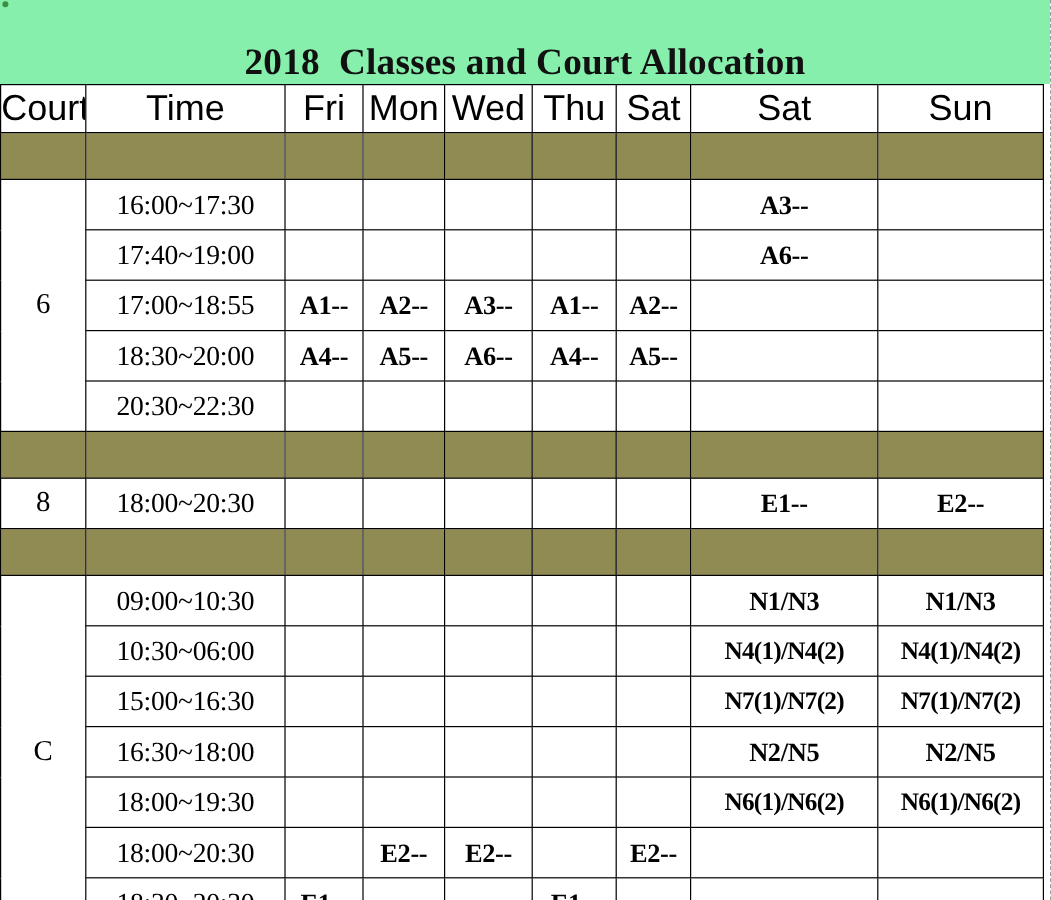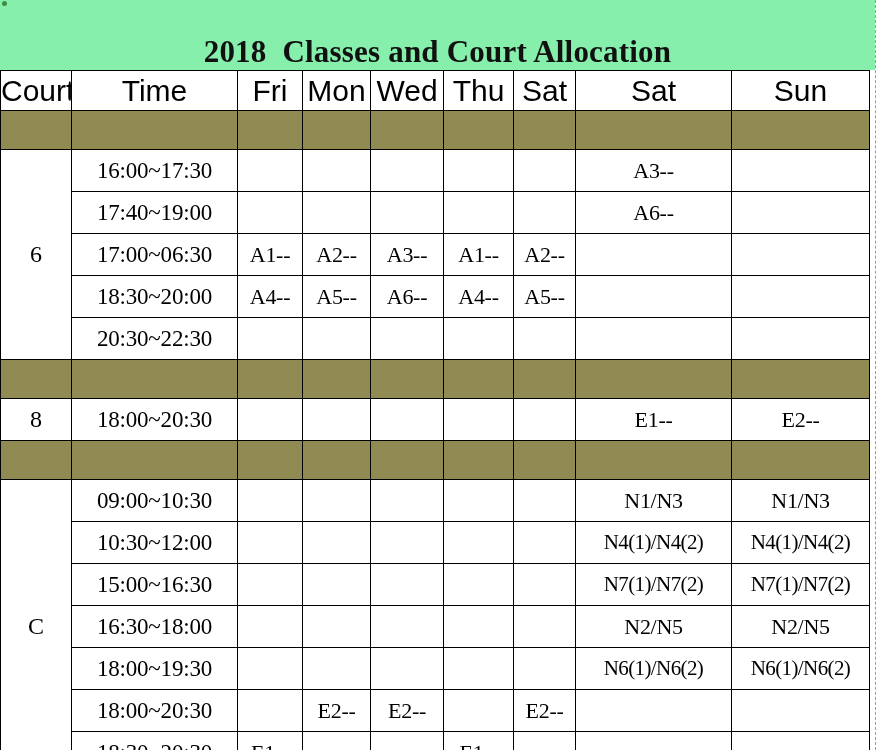--- a/index.html
+++ b/index.html
@@ -112,21 +112,21 @@
     font-family: "Liberation Serif", "DejaVu Serif", serif;
   }
   td.time-cell {
     font-size: 23px;
     font-weight: normal;
     font-family: "Liberation Serif", "DejaVu Serif", serif;
     letter-spacing: -0.2px;
   }
   td.slot-cell {
     font-size: 22px;
-    font-weight: normal;
+    font-weight: bold;
     font-family: "Liberation Serif", "DejaVu Serif", serif;
     letter-spacing: -0.3px;
   }
   td.slot-cell.wide {
     font-size: 21px;
     letter-spacing: -0.6px;
   }
   td.empty-cell { font-size: 0; }
 </style>
 </head>
@@ -189,21 +189,21 @@
           <td class="time-cell">17:40~19:00</td>
           <td class="empty-cell"></td>
           <td class="empty-cell"></td>
           <td class="empty-cell"></td>
           <td class="empty-cell"></td>
           <td class="empty-cell"></td>
           <td class="slot-cell">A6--</td>
           <td class="empty-cell"></td>
         </tr>
         <tr class="data-row">
-          <td class="time-cell">17:00~06:30</td>
+          <td class="time-cell">17:00~18:55</td>
           <td class="slot-cell">A1--</td>
           <td class="slot-cell">A2--</td>
           <td class="slot-cell">A3--</td>
           <td class="slot-cell">A1--</td>
           <td class="slot-cell">A2--</td>
           <td class="empty-cell"></td>
           <td class="empty-cell"></td>
         </tr>
         <tr class="data-row">
           <td class="time-cell">18:30~20:00</td>
@@ -263,21 +263,21 @@
           <td class="time-cell">09:00~10:30</td>
           <td class="empty-cell"></td>
           <td class="empty-cell"></td>
           <td class="empty-cell"></td>
           <td class="empty-cell"></td>
           <td class="empty-cell"></td>
           <td class="slot-cell">N1/N3</td>
           <td class="slot-cell">N1/N3</td>
         </tr>
         <tr class="data-row">
-          <td class="time-cell">10:30~12:00</td>
+          <td class="time-cell">10:30~06:00</td>
           <td class="empty-cell"></td>
           <td class="empty-cell"></td>
           <td class="empty-cell"></td>
           <td class="empty-cell"></td>
           <td class="empty-cell"></td>
           <td class="slot-cell wide">N4(1)/N4(2)</td>
           <td class="slot-cell wide">N4(1)/N4(2)</td>
         </tr>
         <tr class="data-row">
           <td class="time-cell">15:00~16:30</td>

